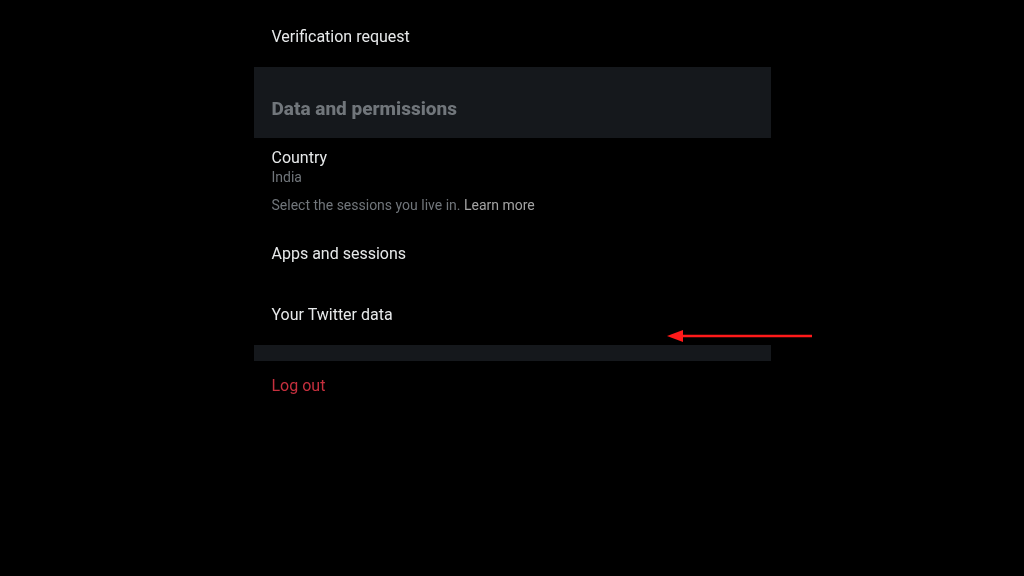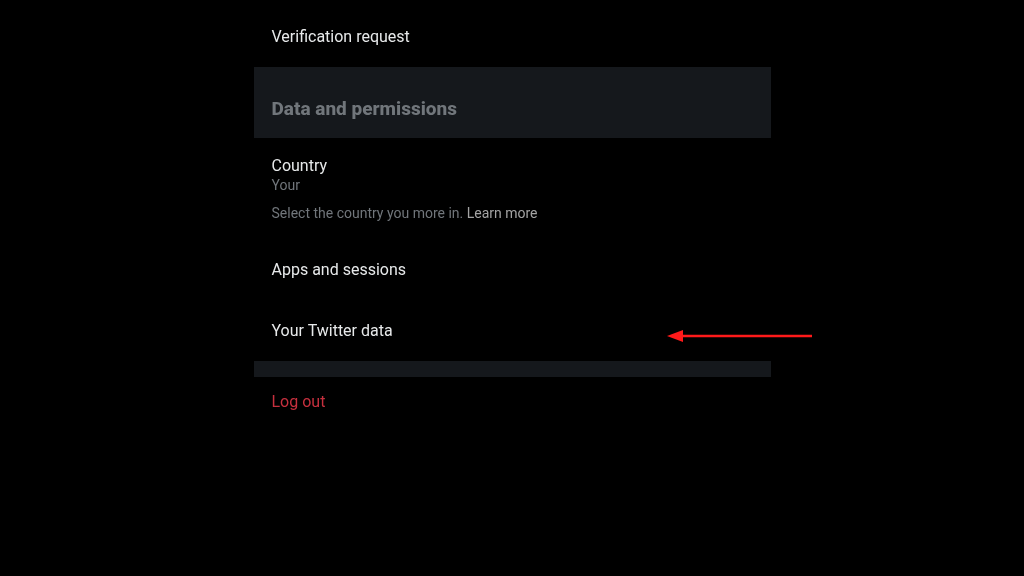--- a/index.html
+++ b/index.html
@@ -32,21 +32,21 @@
       padding: 21px 18px;
     }
     .section-header {
       background: #15181c;
       color: #71767b;
       font-size: 19px;
       font-weight: 800;
       padding: 30px 7px 18px 18px;
     }
     .country-item {
-      padding: 18px 18px;
+      padding: 10px 18px;
       cursor: pointer;
     }
     .country-title {
       color: #e7e9ea;
       font-size: 16px;
       margin-bottom: 2px;
     }
     .country-value {
       color: #71767b;
       font-size: 14px;
@@ -90,23 +90,23 @@
   <div class="list-item simple">
     <span>Verification request</span>
   </div>
 
   <div class="section-header">
     <span>Data and permissions</span>
   </div>
 
   <div class="country-item">
     <div class="country-title">Country</div>
-    <div class="country-value">Your</div>
+    <div class="country-value">India</div>
     <div class="country-desc">
-      <span>Select the country you more in. </span><span class="learn-more">Learn more</span>
+      <span>Select the sessions you live in. </span><span class="learn-more">Learn more</span>
     </div>
   </div>
 
   <div class="list-item simple">
     <span>Apps and sessions</span>
   </div>
 
   <div class="list-item simple">
     <span>Your Twitter data</span>
   </div>

